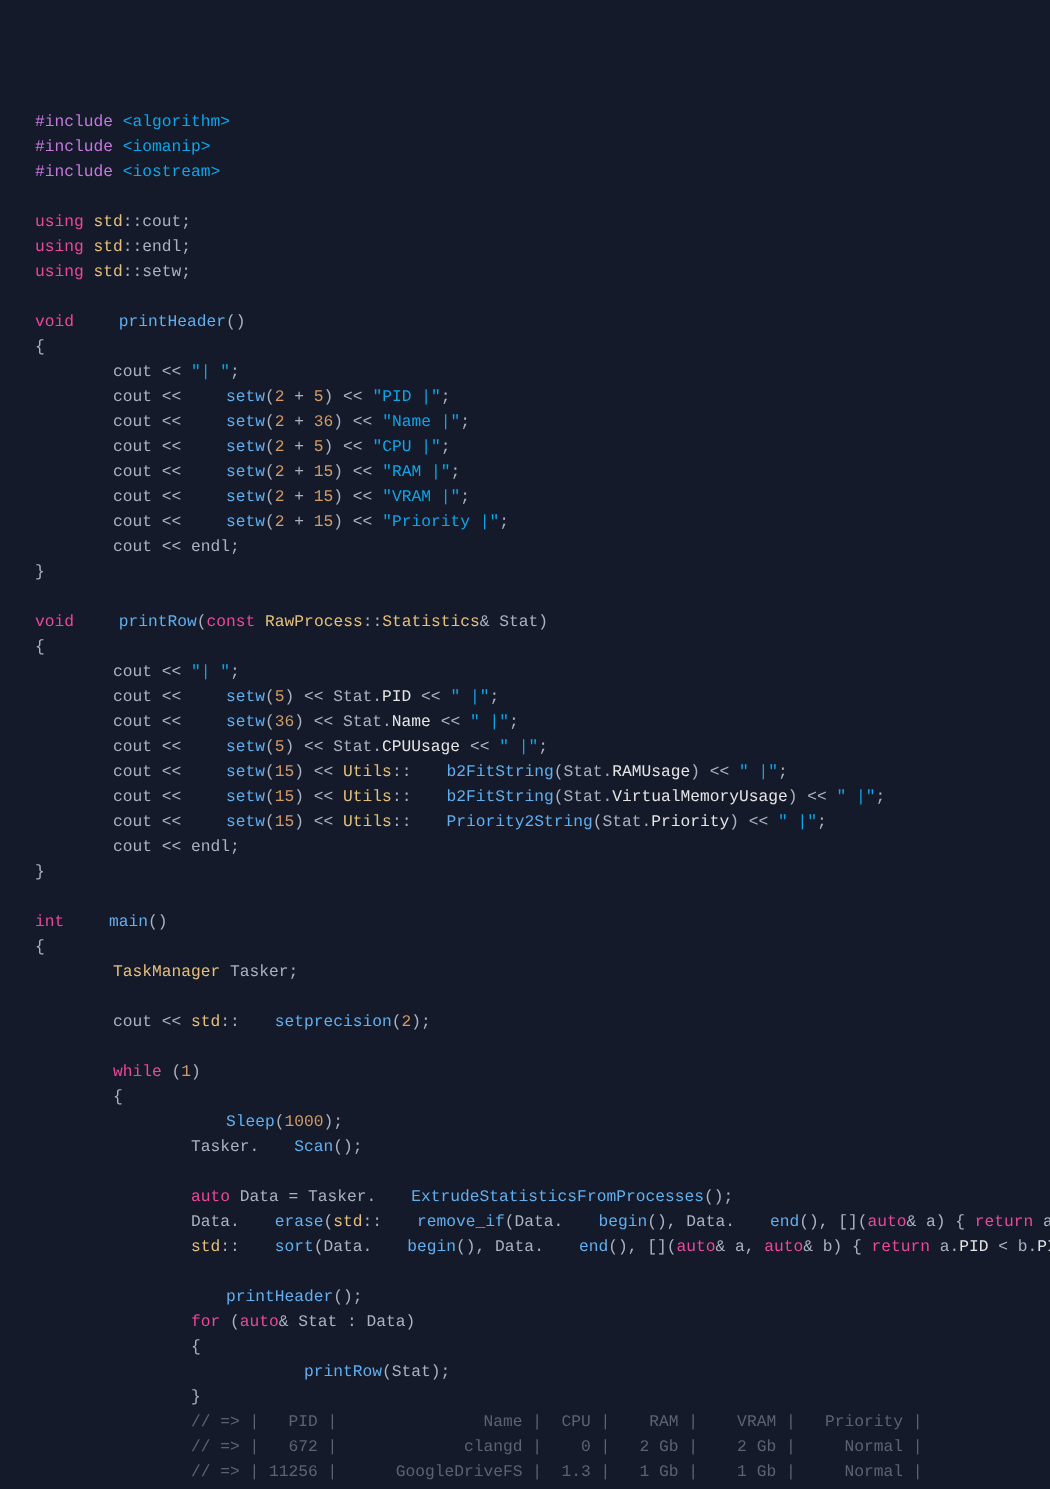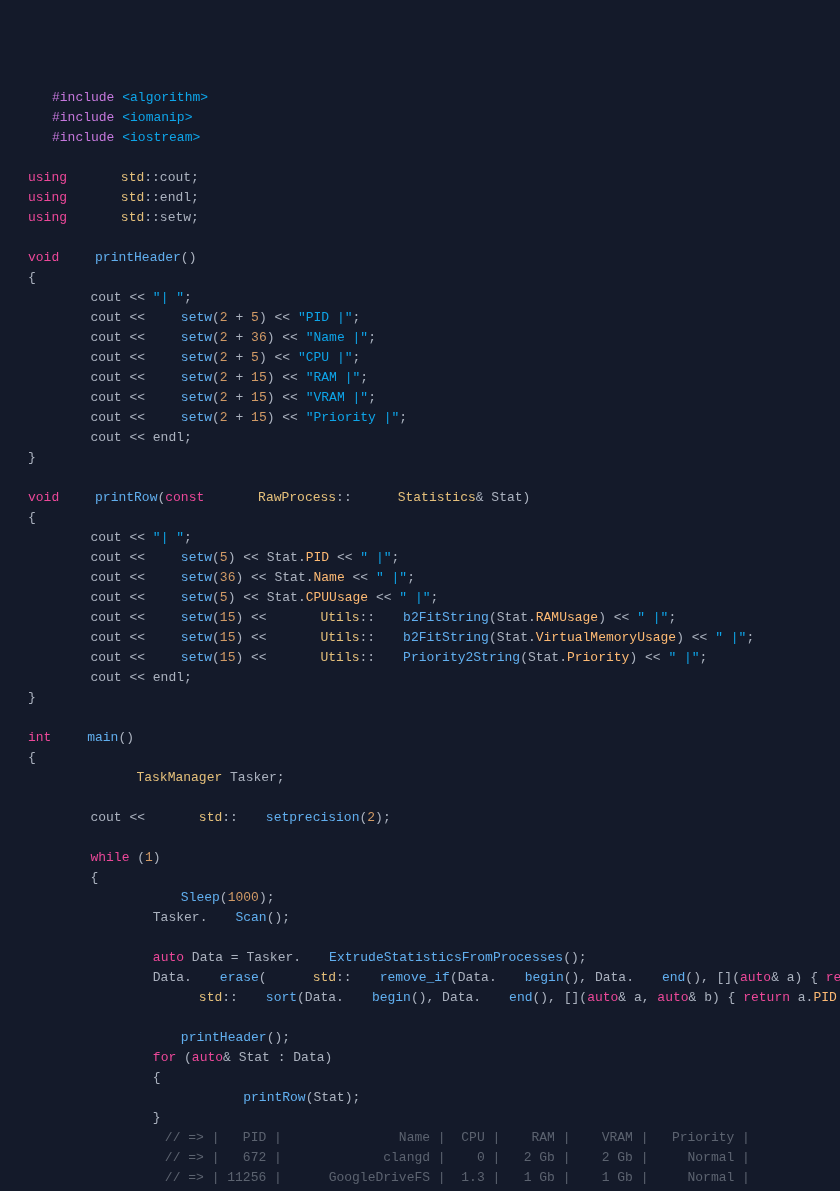--- a/index.html
+++ b/index.html
@@ -9,29 +9,29 @@
     font-family: Consolas, "Courier New", monospace;
     font-size: 13px;
     line-height: 20px;
     color: #abb2bf;
     white-space: pre;
     width: 840px;
     box-sizing: border-box;
     overflow: hidden;
   }
   .line { display: block; }
-  .pp   { color: #c678dd; margin-left: 24px; }   
+  .pp   { color: #c678dd; }   
   .kw   { color: #ec4899; }   
-  .ty   { color: #e5c07b; margin-left: 46px; }   
+  .ty   { color: #e5c07b; }   
   .fn   { color: #61afef; margin-left: 28px; }   
   .id   { color: #abb2bf; }   
   .str  { color: #0ea5e9; }   
   .num  { color: #d19a66; }
-  .cmt  { color: #5c6370; font-style: normal; margin-left: 12px; }
-  .red  { color: #fdba74; }   
+  .cmt  { color: #5c6370; font-style: normal; }
+  .red  { color: #e5e5e5; }   
   .tok  { white-space: pre; }
 </style>
 </head>
 <body>
 
 
 
 <div id="code"><span class="line"><span class="pp tok">#include</span><span class="id tok"> </span><span class="str tok">&lt;algorithm&gt;</span></span><span class="line"><span class="pp tok">#include</span><span class="id tok"> </span><span class="str tok">&lt;iomanip&gt;</span></span><span class="line"><span class="pp tok">#include</span><span class="id tok"> </span><span class="str tok">&lt;iostream&gt;</span></span><span class="line">&nbsp;</span><span class="line"><span class="kw tok">using</span><span class="id tok"> </span><span class="ty tok">std</span><span class="id tok">::</span><span class="id tok">cout;</span></span><span class="line"><span class="kw tok">using</span><span class="id tok"> </span><span class="ty tok">std</span><span class="id tok">::</span><span class="id tok">endl;</span></span><span class="line"><span class="kw tok">using</span><span class="id tok"> </span><span class="ty tok">std</span><span class="id tok">::</span><span class="id tok">setw;</span></span><span class="line">&nbsp;</span><span class="line"><span class="kw tok">void</span><span class="id tok"> </span><span class="fn tok">printHeader</span><span class="id tok">()</span></span><span class="line"><span class="id tok">{</span></span><span class="line"><span class="id tok">        cout &lt;&lt; </span><span class="str tok">"| "</span><span class="id tok">;</span></span><span class="line"><span class="id tok">        cout &lt;&lt; </span><span class="fn tok">setw</span><span class="id tok">(</span><span class="num tok">2</span><span class="id tok"> + </span><span class="num tok">5</span><span class="id tok">) &lt;&lt; </span><span class="str tok">"PID |"</span><span class="id tok">;</span></span><span class="line"><span class="id tok">        cout &lt;&lt; </span><span class="fn tok">setw</span><span class="id tok">(</span><span class="num tok">2</span><span class="id tok"> + </span><span class="num tok">36</span><span class="id tok">) &lt;&lt; </span><span class="str tok">"Name |"</span><span class="id tok">;</span></span><span class="line"><span class="id tok">        cout &lt;&lt; </span><span class="fn tok">setw</span><span class="id tok">(</span><span class="num tok">2</span><span class="id tok"> + </span><span class="num tok">5</span><span class="id tok">) &lt;&lt; </span><span class="str tok">"CPU |"</span><span class="id tok">;</span></span><span class="line"><span class="id tok">        cout &lt;&lt; </span><span class="fn tok">setw</span><span class="id tok">(</span><span class="num tok">2</span><span class="id tok"> + </span><span class="num tok">15</span><span class="id tok">) &lt;&lt; </span><span class="str tok">"RAM |"</span><span class="id tok">;</span></span><span class="line"><span class="id tok">        cout &lt;&lt; </span><span class="fn tok">setw</span><span class="id tok">(</span><span class="num tok">2</span><span class="id tok"> + </span><span class="num tok">15</span><span class="id tok">) &lt;&lt; </span><span class="str tok">"VRAM |"</span><span class="id tok">;</span></span><span class="line"><span class="id tok">        cout &lt;&lt; </span><span class="fn tok">setw</span><span class="id tok">(</span><span class="num tok">2</span><span class="id tok"> + </span><span class="num tok">15</span><span class="id tok">) &lt;&lt; </span><span class="str tok">"Priority |"</span><span class="id tok">;</span></span><span class="line"><span class="id tok">        cout &lt;&lt; endl;</span></span><span class="line"><span class="id tok">}</span></span><span class="line">&nbsp;</span><span class="line"><span class="kw tok">void</span><span class="id tok"> </span><span class="fn tok">printRow</span><span class="id tok">(</span><span class="kw tok">const</span><span class="id tok"> </span><span class="ty tok">RawProcess</span><span class="id tok">::</span><span class="ty tok">Statistics</span><span class="id tok">&amp; Stat)</span></span><span class="line"><span class="id tok">{</span></span><span class="line"><span class="id tok">        cout &lt;&lt; </span><span class="str tok">"| "</span><span class="id tok">;</span></span><span class="line"><span class="id tok">        cout &lt;&lt; </span><span class="fn tok">setw</span><span class="id tok">(</span><span class="num tok">5</span><span class="id tok">) &lt;&lt; Stat.</span><span class="red tok">PID</span><span class="id tok"> &lt;&lt; </span><span class="str tok">" |"</span><span class="id tok">;</span></span><span class="line"><span class="id tok">        cout &lt;&lt; </span><span class="fn tok">setw</span><span class="id tok">(</span><span class="num tok">36</span><span class="id tok">) &lt;&lt; Stat.</span><span class="red tok">Name</span><span class="id tok"> &lt;&lt; </span><span class="str tok">" |"</span><span class="id tok">;</span></span><span class="line"><span class="id tok">        cout &lt;&lt; </span><span class="fn tok">setw</span><span class="id tok">(</span><span class="num tok">5</span><span class="id tok">) &lt;&lt; Stat.</span><span class="red tok">CPUUsage</span><span class="id tok"> &lt;&lt; </span><span class="str tok">" |"</span><span class="id tok">;</span></span><span class="line"><span class="id tok">        cout &lt;&lt; </span><span class="fn tok">setw</span><span class="id tok">(</span><span class="num tok">15</span><span class="id tok">) &lt;&lt; </span><span class="ty tok">Utils</span><span class="id tok">::</span><span class="fn tok">b2FitString</span><span class="id tok">(Stat.</span><span class="red tok">RAMUsage</span><span class="id tok">) &lt;&lt; </span><span class="str tok">" |"</span><span class="id tok">;</span></span><span class="line"><span class="id tok">        cout &lt;&lt; </span><span class="fn tok">setw</span><span class="id tok">(</span><span class="num tok">15</span><span class="id tok">) &lt;&lt; </span><span class="ty tok">Utils</span><span class="id tok">::</span><span class="fn tok">b2FitString</span><span class="id tok">(Stat.</span><span class="red tok">VirtualMemoryUsage</span><span class="id tok">) &lt;&lt; </span><span class="str tok">" |"</span><span class="id tok">;</span></span><span class="line"><span class="id tok">        cout &lt;&lt; </span><span class="fn tok">setw</span><span class="id tok">(</span><span class="num tok">15</span><span class="id tok">) &lt;&lt; </span><span class="ty tok">Utils</span><span class="id tok">::</span><span class="fn tok">Priority2String</span><span class="id tok">(Stat.</span><span class="red tok">Priority</span><span class="id tok">) &lt;&lt; </span><span class="str tok">" |"</span><span class="id tok">;</span></span><span class="line"><span class="id tok">        cout &lt;&lt; endl;</span></span><span class="line"><span class="id tok">}</span></span><span class="line">&nbsp;</span><span class="line"><span class="kw tok">int</span><span class="id tok"> </span><span class="fn tok">main</span><span class="id tok">()</span></span><span class="line"><span class="id tok">{</span></span><span class="line"><span class="id tok">        </span><span class="ty tok">TaskManager</span><span class="id tok"> Tasker;</span></span><span class="line">&nbsp;</span><span class="line"><span class="id tok">        cout &lt;&lt; </span><span class="ty tok">std</span><span class="id tok">::</span><span class="fn tok">setprecision</span><span class="id tok">(</span><span class="num tok">2</span><span class="id tok">);</span></span><span class="line">&nbsp;</span><span class="line"><span class="id tok">        </span><span class="kw tok">while</span><span class="id tok"> (</span><span class="num tok">1</span><span class="id tok">)</span></span><span class="line"><span class="id tok">        {</span></span><span class="line"><span class="id tok">                </span><span class="fn tok">Sleep</span><span class="id tok">(</span><span class="num tok">1000</span><span class="id tok">);</span></span><span class="line"><span class="id tok">                Tasker.</span><span class="fn tok">Scan</span><span class="id tok">();</span></span><span class="line">&nbsp;</span><span class="line"><span class="id tok">                </span><span class="kw tok">auto</span><span class="id tok"> Data = Tasker.</span><span class="fn tok">ExtrudeStatisticsFromProcesses</span><span class="id tok">();</span></span><span class="line"><span class="id tok">                Data.</span><span class="fn tok">erase</span><span class="id tok">(</span><span class="ty tok">std</span><span class="id tok">::</span><span class="fn tok">remove_if</span><span class="id tok">(Data.</span><span class="fn tok">begin</span><span class="id tok">(), Data.</span><span class="fn tok">end</span><span class="id tok">(), [](</span><span class="kw tok">auto</span><span class="id tok">&amp; a) { </span><span class="kw tok">return</span><span class="id tok"> a.</span><span class="red tok">RAMUsage</span><span class="id tok"> &lt; </span><span class="num tok">1024</span></span><span class="line"><span class="id tok">                </span><span class="ty tok">std</span><span class="id tok">::</span><span class="fn tok">sort</span><span class="id tok">(Data.</span><span class="fn tok">begin</span><span class="id tok">(), Data.</span><span class="fn tok">end</span><span class="id tok">(), [](</span><span class="kw tok">auto</span><span class="id tok">&amp; a, </span><span class="kw tok">auto</span><span class="id tok">&amp; b) { </span><span class="kw tok">return</span><span class="id tok"> a.</span><span class="red tok">PID</span><span class="id tok"> &lt; b.</span><span class="red tok">PID</span><span class="id tok">; });</span></span><span class="line">&nbsp;</span><span class="line"><span class="id tok">                </span><span class="fn tok">printHeader</span><span class="id tok">();</span></span><span class="line"><span class="id tok">                </span><span class="kw tok">for</span><span class="id tok"> (</span><span class="kw tok">auto</span><span class="id tok">&amp; Stat : Data)</span></span><span class="line"><span class="id tok">                {</span></span><span class="line"><span class="id tok">                        </span><span class="fn tok">printRow</span><span class="id tok">(Stat);</span></span><span class="line"><span class="id tok">                }</span></span><span class="line"><span class="id tok">                </span><span class="cmt tok">// =&gt; |   PID |               Name |  CPU |    RAM |    VRAM |   Priority |</span></span><span class="line"><span class="id tok">                </span><span class="cmt tok">// =&gt; |   672 |             clangd |    0 |   2 Gb |    2 Gb |     Normal |</span></span><span class="line"><span class="id tok">                </span><span class="cmt tok">// =&gt; | 11256 |      GoogleDriveFS |  1.3 |   1 Gb |    1 Gb |     Normal |</span></span><span class="line"><span class="id tok">                </span><span class="cmt tok">// =&gt; | 11572 |            clion64 | 0.54 |   3 Gb |    3 Gb |     Normal |</span></span></div>
 
 

